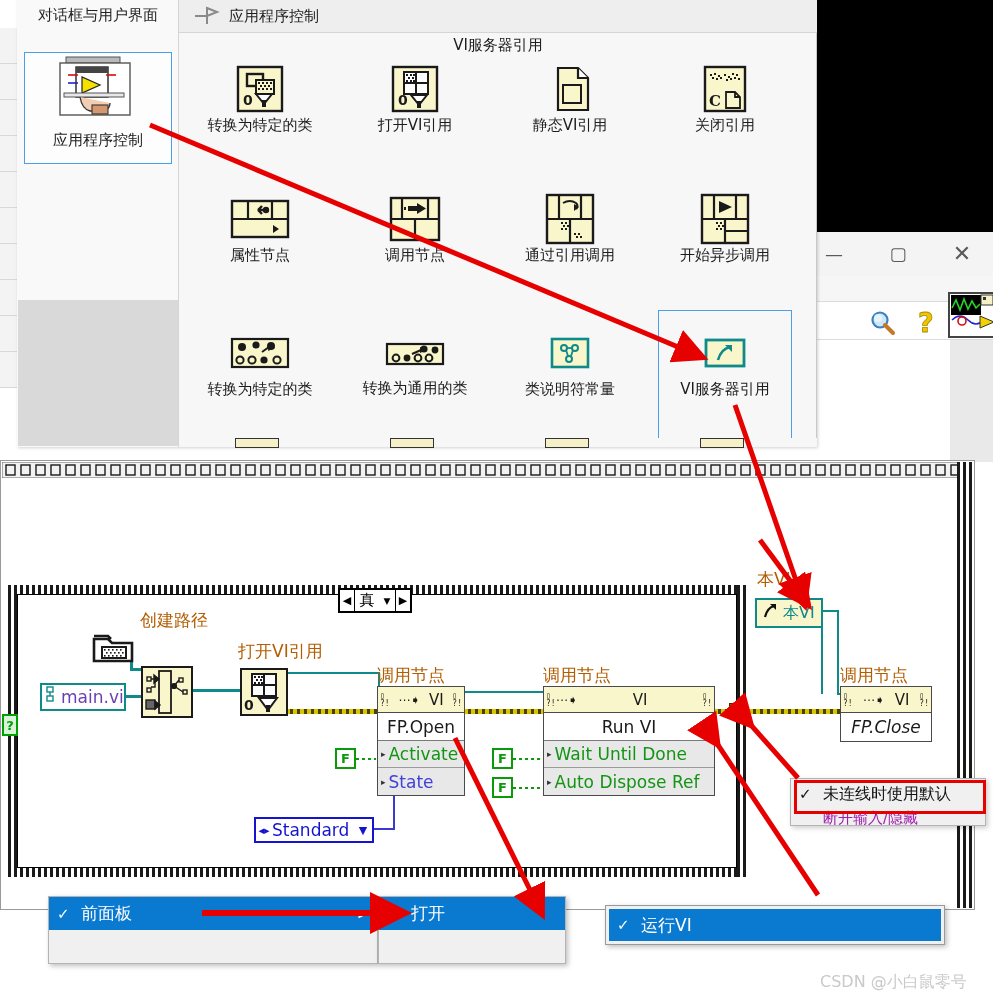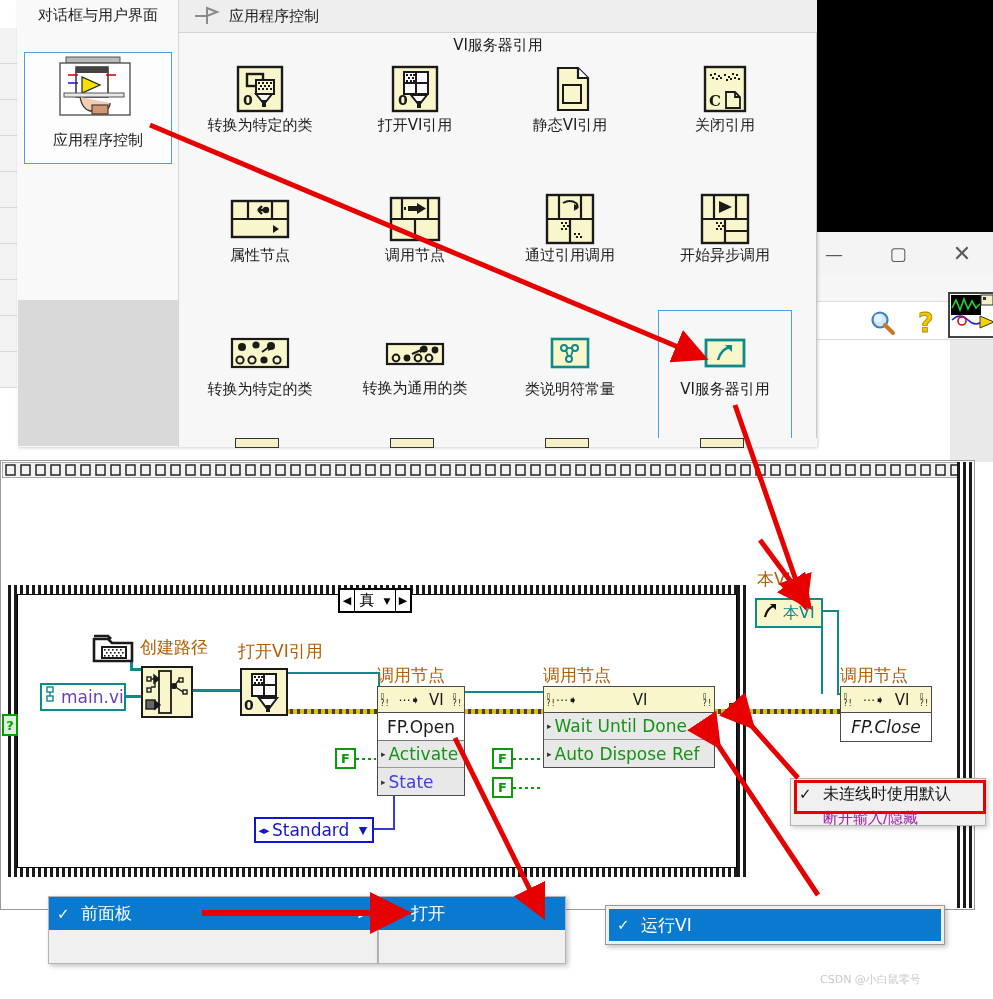--- a/index.html
+++ b/index.html
@@ -134,21 +134,21 @@
   
   #const-mainvi {
     left:40px; top:683px; width:86px; height:28px;
     border:2px solid #0e8a8a; background:#ffffff;
     display:flex; align-items:center; gap:3px; padding-left:4px;
   }
   #const-mainvi .txt { font-size:17px; color:#6a3fb5; }
 
   #folder-icon { left:92px; top:632px; width:42px; height:32px; }
 
-  #lbl-createpath { left:140px; top:636px; font-size:17px; color:#b35c00; }
+  #lbl-createpath { left:140px; top:609px; font-size:17px; color:#b35c00; }
   #node-buildpath { left:141px; top:666px; width:52px; height:52px; background:#faf6cc; border:2px solid #1a1a1a; }
 
   #lbl-openviref { left:238px; top:640px; font-size:17px; color:#b35c00; }
   #node-openviref { left:240px; top:668px; width:48px; height:48px; background:#faf6cc; border:2px solid #1a1a1a; }
 
   
   #lbl-invoke1 { left:377px; top:664px; font-size:17px; color:#b35c00; }
   #invoke1 { left:377px; top:686px; width:88px; }
   #invoke2 { left:543px; top:686px; width:172px; }
   #invoke3 { left:840px; top:686px; width:92px; }
@@ -239,21 +239,21 @@
   #menu-default .ghost { height:18px; font-size:15px; color:#a21caf; padding-left:32px; overflow:hidden;}
   #menu-default-hl {
     left:794px; top:780px; width:192px; height:34px; border:3px solid #e60000;
   }
 
   
   #arrows { left:0; top:0; width:993px; height:999px; pointer-events:none; }
 
   
   #watermark {
-    left:820px; top:972px; font-size:11px; color:#c9c9c9;
+    left:820px; top:972px; font-size:16px; color:#c9c9c9;
   }
 </style>
 </head>
 <body>
 
 <div class="abs" id="bg-sheet">
   <div class="row" style="top:28px"></div>
     <div class="row" style="top:64px"></div>
   <div class="row" style="top:100px"></div>
     <div class="row" style="top:136px"></div>
@@ -804,20 +804,21 @@
 </div>
 
 <div class="abs" style="left:543px; top:664px; font-size:17px; color:#b35c00;">调用节点</div>
 <div class="inode abs" id="invoke2">
   <div class="hdr">
     <span class="term">▯<br>?!</span>
     <span style="font-size:12px;">⋯➧</span>
     <span style="flex:1;text-align:center;">VI</span>
     <span class="term">▯<br>?!</span>
   </div>
+  <div class="meth">Run VI</div>
   <div class="param green">
     <span class="tri">▸</span>
     <span>Wait Until Done</span>
   </div>
   <div class="param green" style="border-bottom:none;">
     <span class="tri">▸</span>
     <span>Auto Dispose Ref</span>
   </div>
 </div>
 

